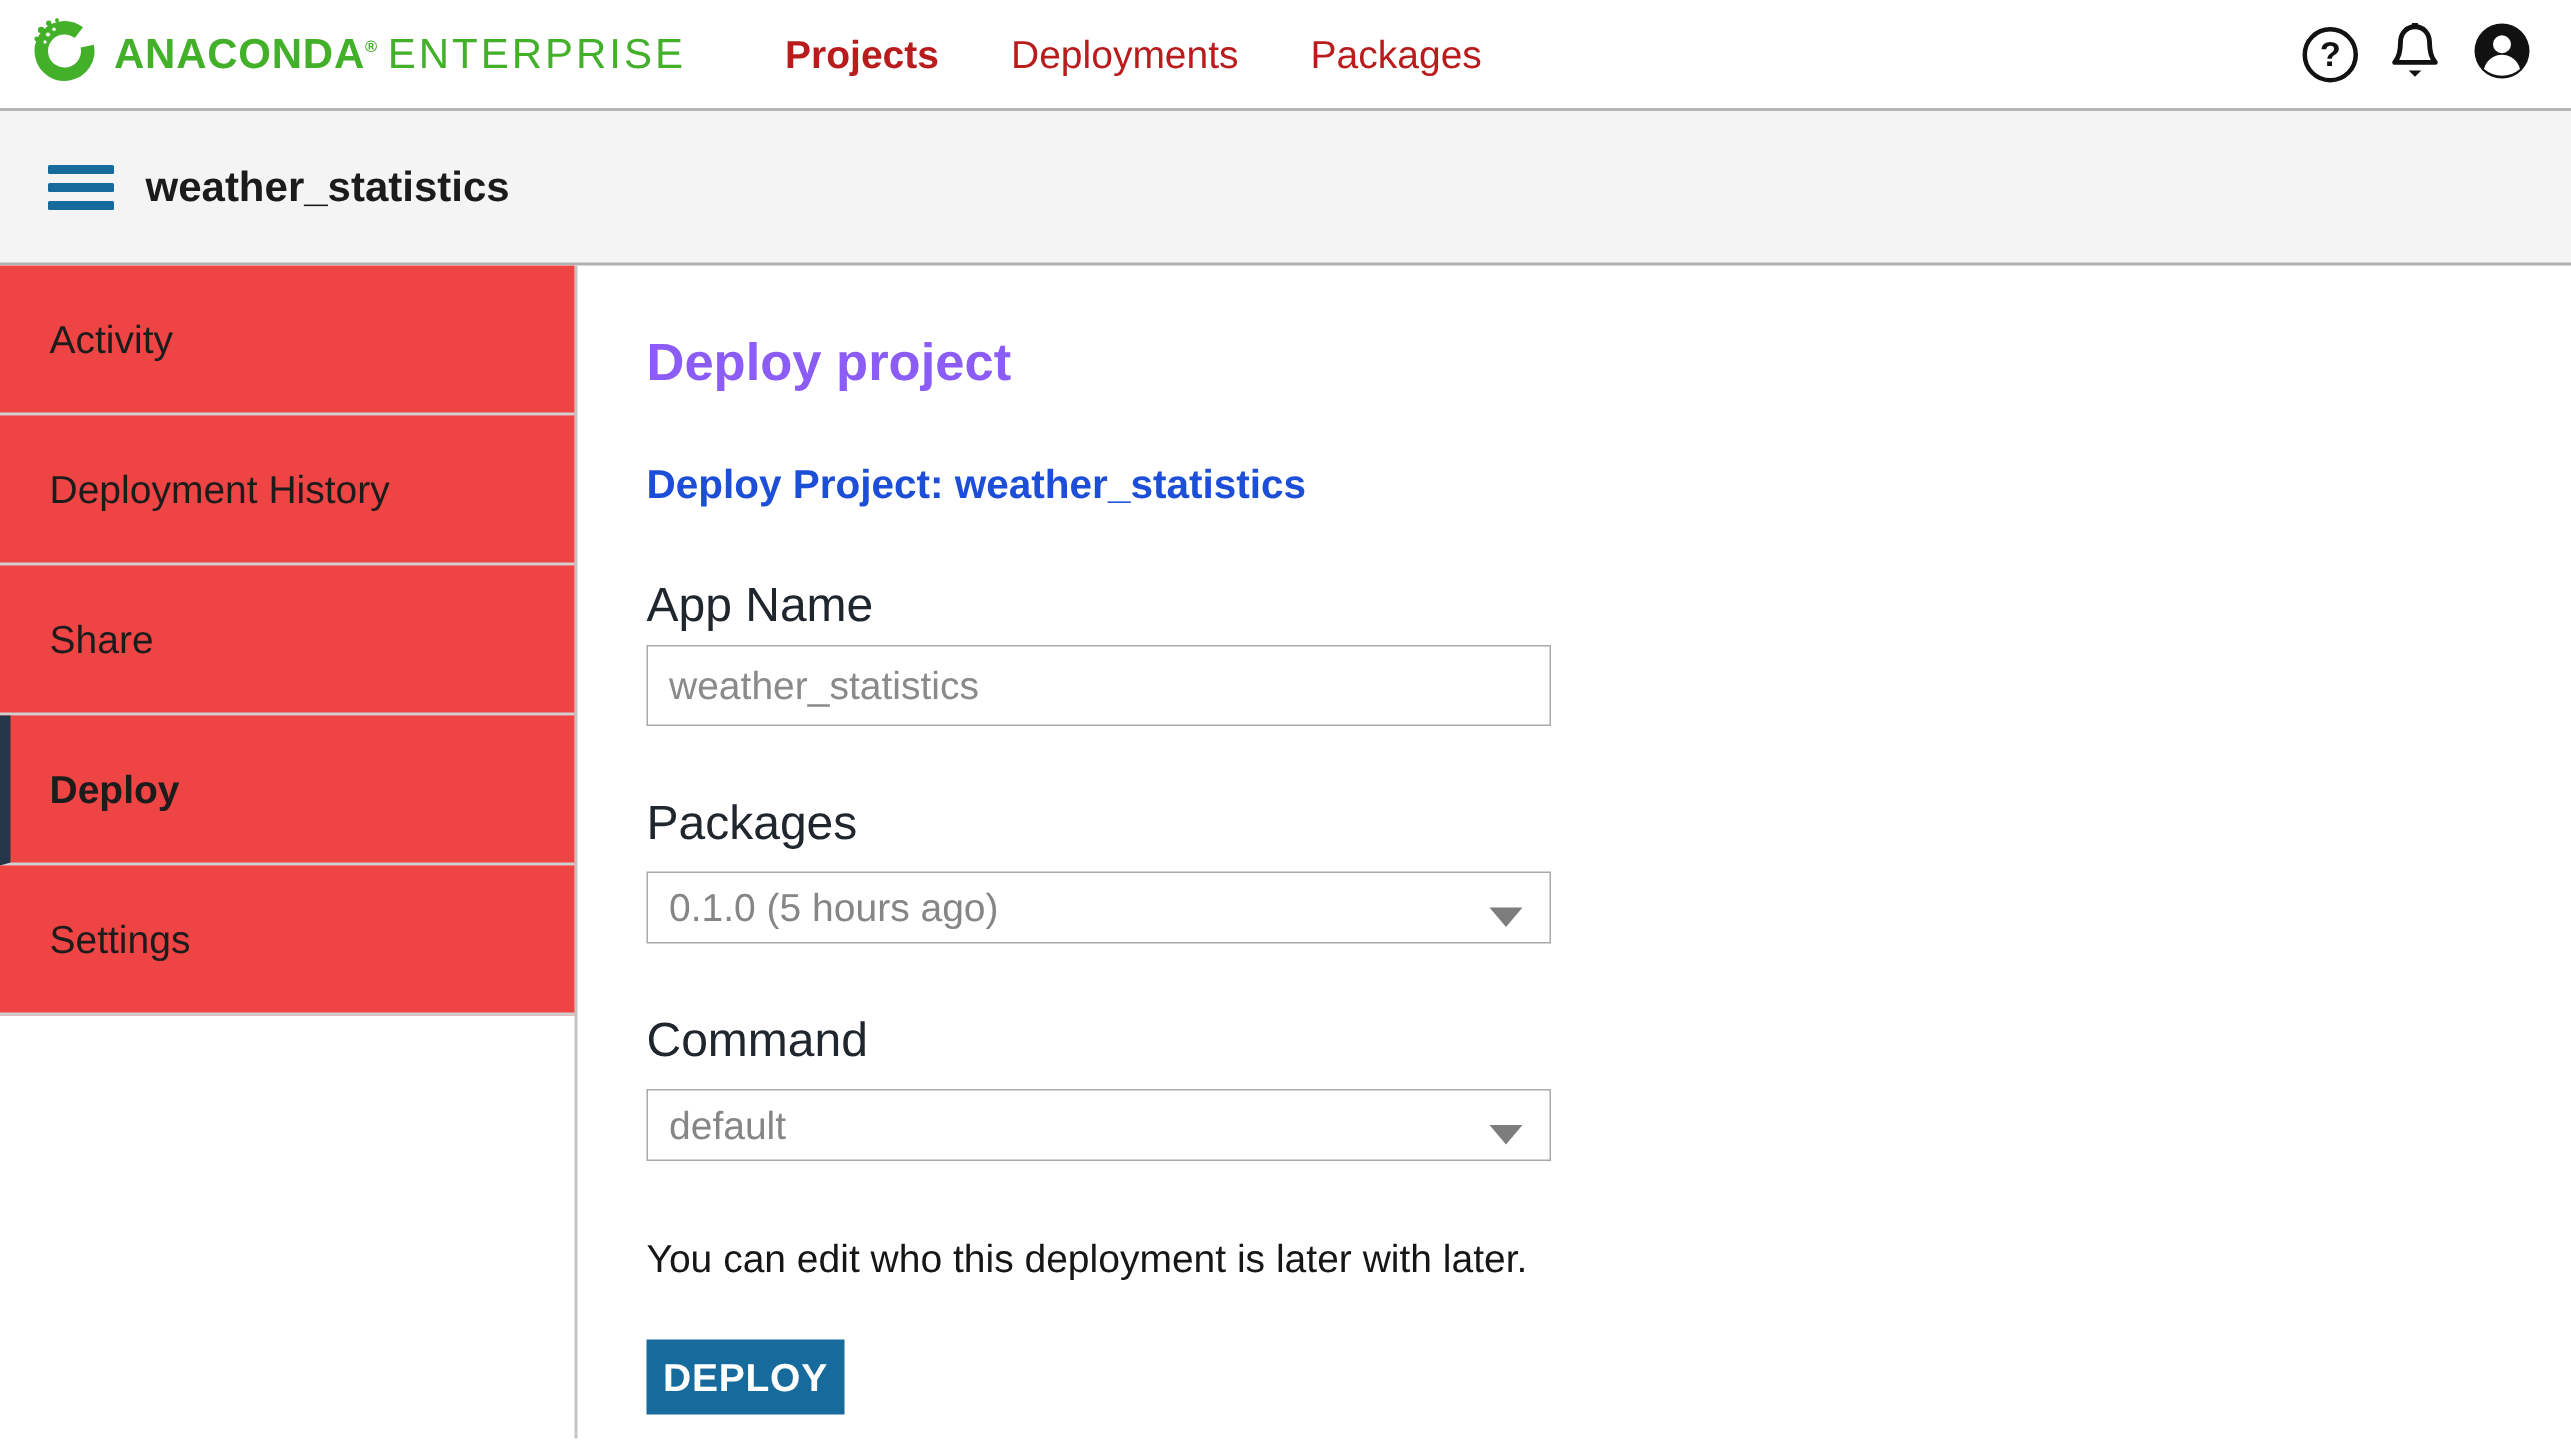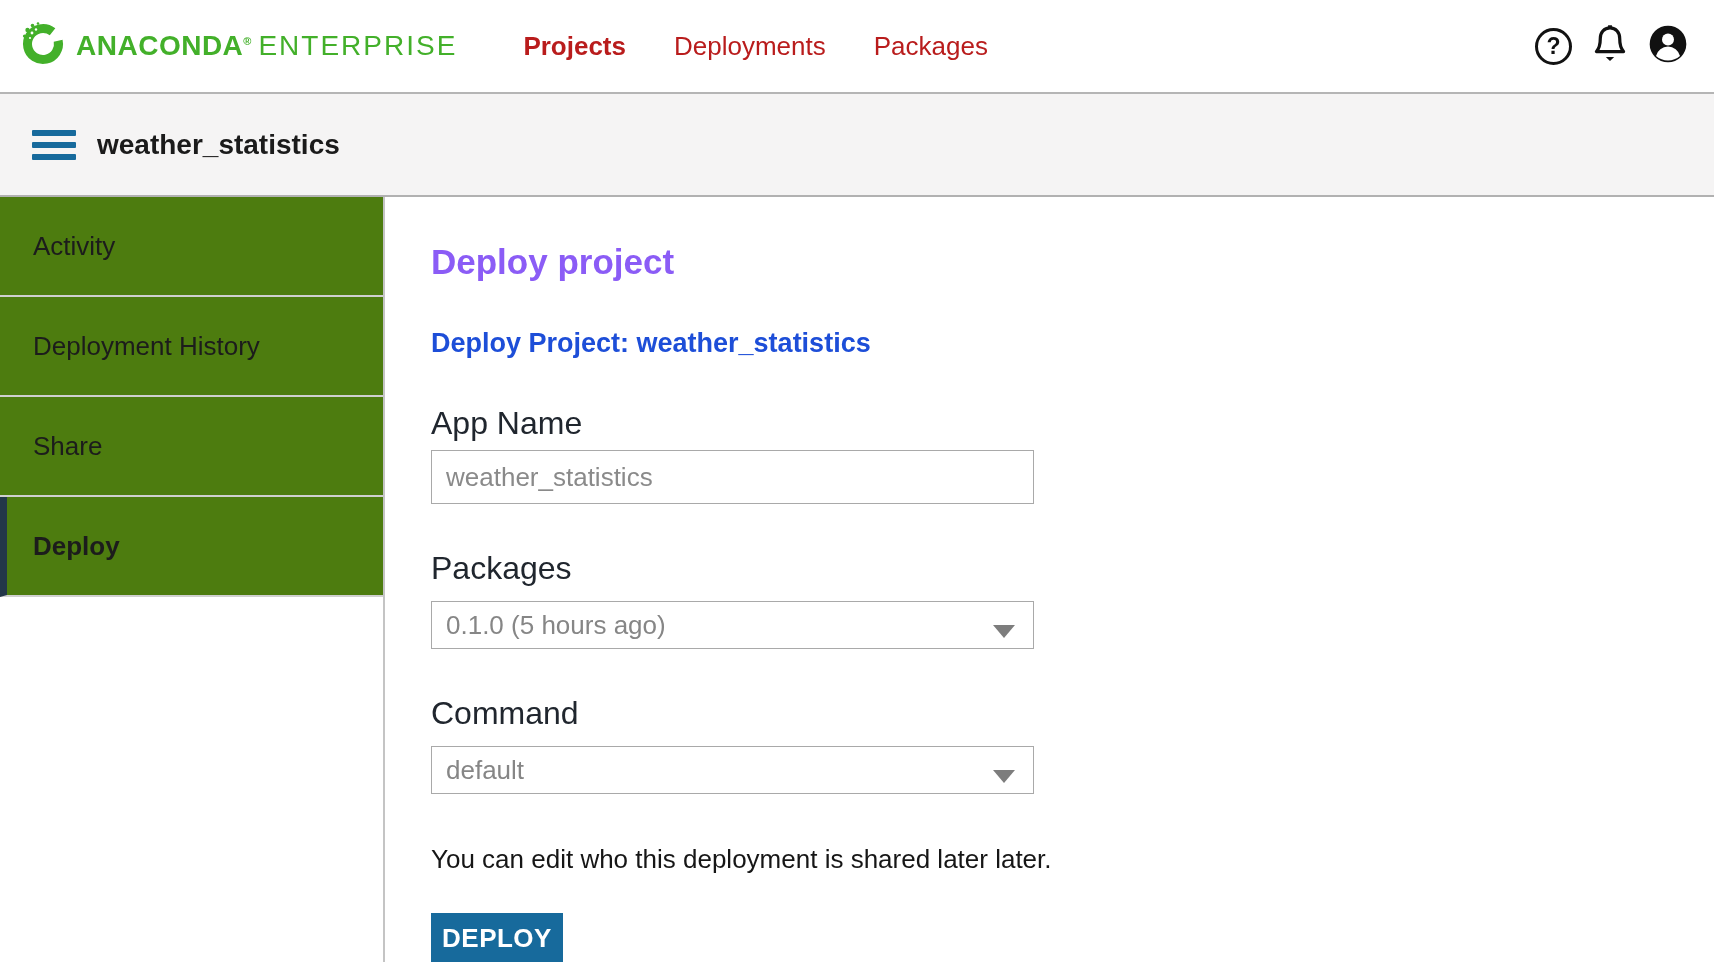--- a/index.html
+++ b/index.html
@@ -1,20 +1,20 @@
 <!DOCTYPE html>
 <html><head>
 <meta charset="utf-8">
 <style>
   * { margin: 0; padding: 0; box-sizing: border-box; }
   html, body { width: 1714px; height: 962px; background: #ffffff; overflow: hidden;
                font-family: "Liberation Sans", sans-serif; color: #1c1c1c; }
 
   
-  .topbar { height: 94px; border-bottom: 2px solid #b5b5b5; background: #fff;
+  .topbar { height: 74px; border-bottom: 2px solid #b5b5b5; background: #fff;
             display: flex; align-items: center; padding: 0 26px 0 20px; }
   .brand { display: flex; align-items: center; gap: 10px; text-decoration: none; }
   .brand-text { font-size: 28px; white-space: nowrap; }
   .brand-primary { color: #43B02A; font-weight: 800; letter-spacing: 0.5px; }
   .brand-reg { color: #43B02A; font-size: 11px; vertical-align: super; font-weight: 700; }
   .brand-secondary { color: #43B02A; font-weight: 300; letter-spacing: 2px; margin-left: 7px; }
   .nav-items { display: flex; gap: 48px; margin-left: 66px; font-size: 26px; }
   .nav-item { color: #b91c1c; cursor: pointer; }
   .nav-item.active { font-weight: 700; }
   .top-icons { margin-left: auto; display: flex; align-items: center; gap: 18px; }
@@ -35,21 +35,21 @@
                 font-size: 26px; font-weight: 600; letter-spacing: 0.6px;
                 display: flex; align-items: center; justify-content: center;
                 padding-right: 46px; cursor: pointer; }
   .return-btn .chev { position: absolute; right: 26px; top: 21px; }
 
   
   .page-body { display: flex; height: 782px; }
   .sidebar { width: 385px; border-right: 2px solid #c4c4c4; background: #fff; flex-shrink: 0; }
   .side-item { height: 100px; border-bottom: 2px solid #d0d0d0; display: flex;
                align-items: center; padding-left: 33px; font-size: 26px; color: #1c1c1c;
-               cursor: pointer; background: #4d7c0f; }
+               cursor: pointer; background: #ef4444; }
   .side-item.active { font-weight: 700; border-left: 7px solid #233749; padding-left: 26px; }
 
   .content { flex: 1; padding-left: 46px; }
   .content h1 { margin-top: 44px; font-size: 35px; font-weight: 700; color: #8b5cf6; line-height: 1.2; }
   .content h2 { margin-top: 45px; font-size: 27px; font-weight: 700; color: #1d4ed8; }
   .field-label { display: block; margin-top: 46px; font-size: 32px; color: #20262e; }
   .text-input { display: block; margin-top: 8px; width: 603px; height: 54px;
                 border: 1px solid #a9a9a9; background: #fff; padding: 0 14px;
                 font-family: "Liberation Sans", sans-serif;
                 font-size: 26px; color: #8a8a8a; }
@@ -119,20 +119,21 @@
   <div class="project-title">weather_statistics</div>
 </div>
 
 <div class="page-body">
 
   <aside class="sidebar">
     <div class="side-item">Activity</div>
     <div class="side-item">Deployment History</div>
     <div class="side-item">Share</div>
     <div class="side-item active">Deploy</div>
+    <div class="side-item">Settings</div>
   </aside>
 
   <main class="content">
     <h1>Deploy project</h1>
     <h2>Deploy Project: weather_statistics</h2>
 
     <label class="field-label">App Name</label>
     <input class="text-input" type="text" value="weather_statistics" style="">
 
     <label class="field-label">Packages</label>
@@ -140,17 +141,17 @@
       <span>0.1.0 (5 hours ago)</span>
       <span class="select-caret"></span>
     </div>
 
     <label class="field-label">Command</label>
     <div class="select-box">
       <span>default</span>
       <span class="select-caret"></span>
     </div>
 
-    <p class="note">You can edit who this deployment is shared later later.</p>
+    <p class="note">You can edit who this deployment is later with later.</p>
 
     <button class="deploy-btn">DEPLOY</button>
   </main>
 </div>
 
 </body></html>

